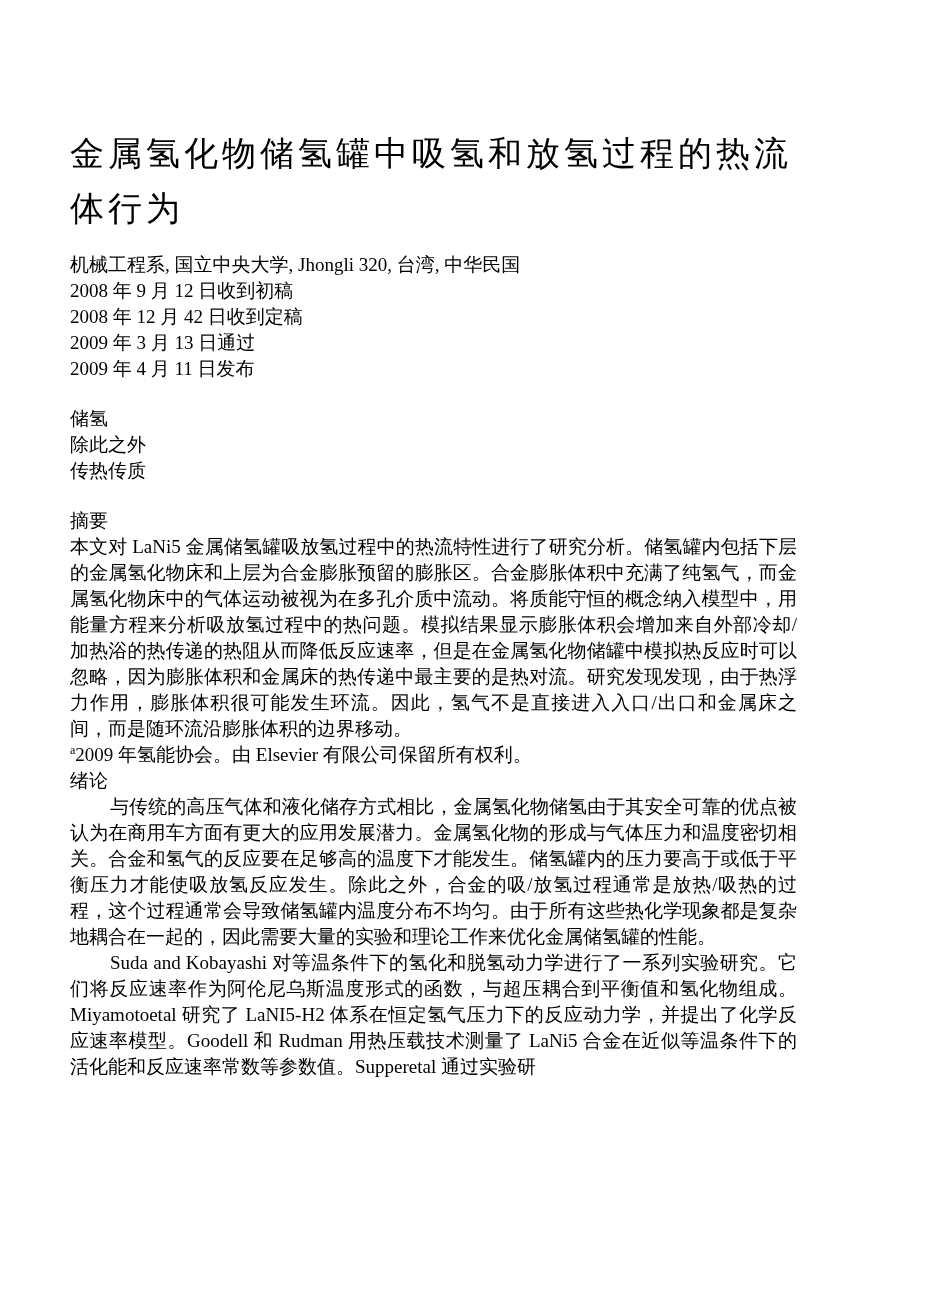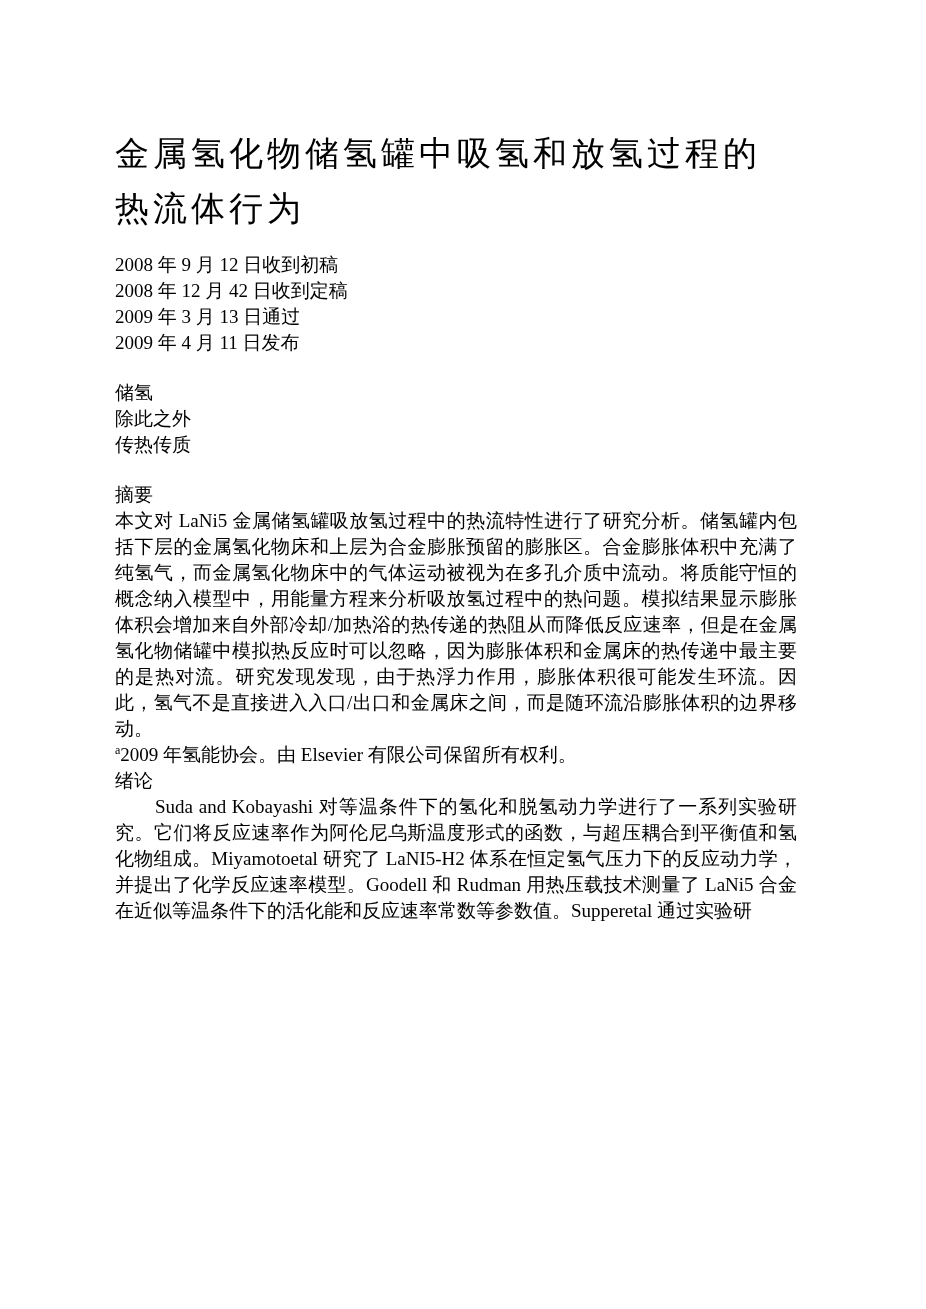--- a/index.html
+++ b/index.html
@@ -10,21 +10,21 @@
     font-family: "Liberation Serif", "DejaVu Serif", serif;
   }
   body {
     width: 926px;
     height: 1309px;
     overflow: hidden;
   }
   .page {
     box-sizing: border-box;
     width: 926px;
-    padding: 126px 129px 0 115px;
+    padding: 126px 129px 0 70px;
   }
   .paper-title {
     font-size: 34px;
     font-weight: normal;
     line-height: 55px;
     letter-spacing: 4px;
     margin: 0 0 16px 0;
   }
   .line {
     margin: 0;
@@ -48,36 +48,38 @@
     line-height: 0;
   }
 </style>
 </head>
 <body>
 
 <div class="page">
 
   <h1 class="paper-title">金属氢化物储氢罐中吸氢和放氢过程的热流体行为</h1>
 
+  <p class="line">机械工程系, 国立中央大学, Jhongli 320, 台湾, 中华民国</p>
 
   <p class="line">2008 年 9 月 12 日收到初稿</p>
   <p class="line">2008 年 12 月 42 日收到定稿</p>
   <p class="line">2009 年 3 月 13 日通过</p>
   <p class="line">2009 年 4 月 11 日发布</p>
 
   <div class="block-gap">
     <p class="line">储氢</p>
     <p class="line">除此之外</p>
     <p class="line">传热传质</p>
   </div>
 
   <div class="block-gap">
     <p class="line">摘要</p>
     <p class="para">本文对 LaNi5 金属储氢罐吸放氢过程中的热流特性进行了研究分析。储氢罐内包括下层的金属氢化物床和上层为合金膨胀预留的膨胀区。合金膨胀体积中充满了纯氢气，而金属氢化物床中的气体运动被视为在多孔介质中流动。将质能守恒的概念纳入模型中，用能量方程来分析吸放氢过程中的热问题。模拟结果显示膨胀体积会增加来自外部冷却/加热浴的热传递的热阻从而降低反应速率，但是在金属氢化物储罐中模拟热反应时可以忽略，因为膨胀体积和金属床的热传递中最主要的是热对流。研究发现发现，由于热浮力作用，膨胀体积很可能发生环流。因此，氢气不是直接进入入口/出口和金属床之间，而是随环流沿膨胀体积的边界移动。</p>
     <p class="line"><sup class="copyright-sup">a</sup><span>2009 年氢能协会。由 Elsevier 有限公司保留所有权利。</span></p>
   </div>
 
   <div class="section-gap">
     <p class="line">绪论</p>
+    <p class="para indent">与传统的高压气体和液化储存方式相比，金属氢化物储氢由于其安全可靠的优点被认为在商用车方面有更大的应用发展潜力。金属氢化物的形成与气体压力和温度密切相关。合金和氢气的反应要在足够高的温度下才能发生。储氢罐内的压力要高于或低于平衡压力才能使吸放氢反应发生。除此之外，合金的吸/放氢过程通常是放热/吸热的过程，这个过程通常会导致储氢罐内温度分布不均匀。由于所有这些热化学现象都是复杂地耦合在一起的，因此需要大量的实验和理论工作来优化金属储氢罐的性能。</p>
     <p class="para indent">Suda and Kobayashi 对等温条件下的氢化和脱氢动力学进行了一系列实验研究。它们将反应速率作为阿伦尼乌斯温度形式的函数，与超压耦合到平衡值和氢化物组成。Miyamotoetal 研究了 LaNI5-H2 体系在恒定氢气压力下的反应动力学，并提出了化学反应速率模型。Goodell 和 Rudman 用热压载技术测量了 LaNi5 合金在近似等温条件下的活化能和反应速率常数等参数值。Supperetal 通过实验研</p>
   </div>
 
 </div>
 
 </body></html>

